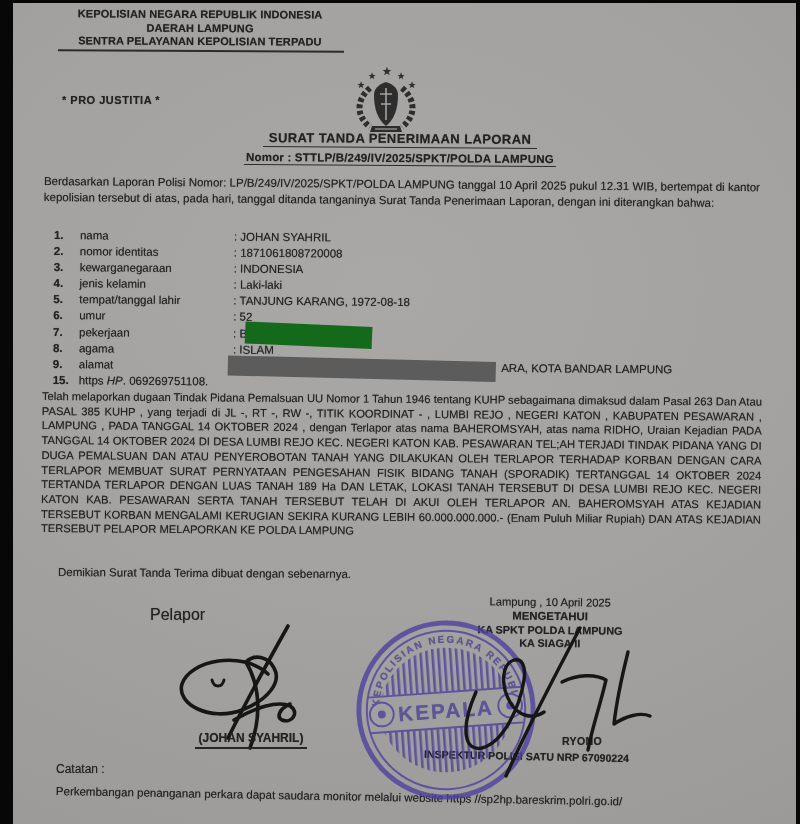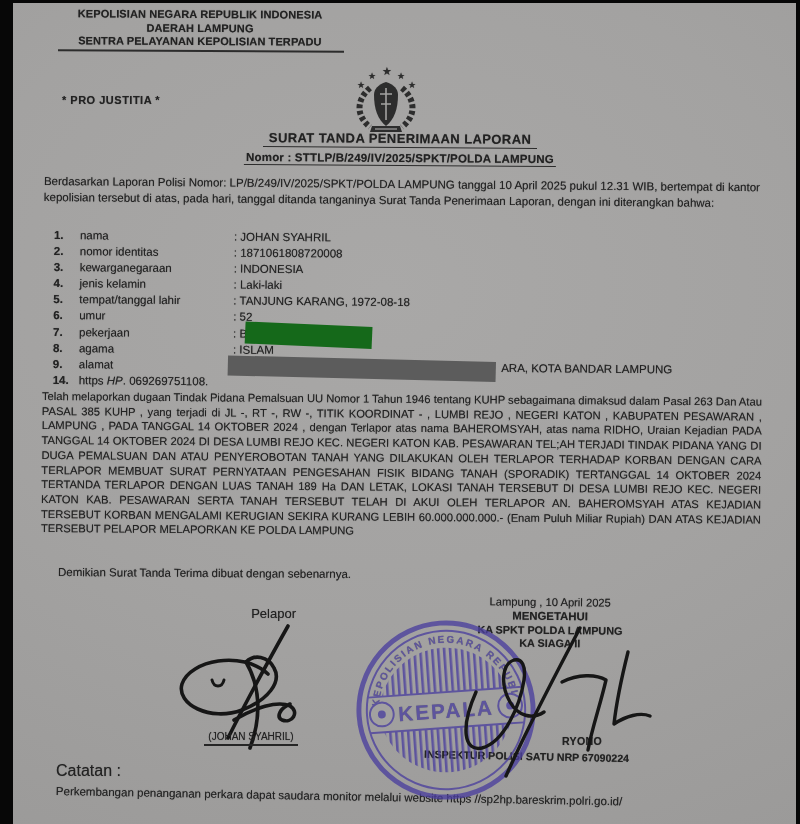--- a/index.html
+++ b/index.html
@@ -39,36 +39,36 @@
   .frow .val{flex:1;position:relative;}
   .redact{position:absolute;z-index:3;}
   .redact.green{left:12px;top:-4px;width:127px;height:22px;background:var(--redaction_green,#15691a);transform:rotate(2deg);}
   .redact.gray{left:-5px;top:-2px;width:268px;height:20px;background:var(--redaction_gray,#5c5c5c);transform:rotate(.9deg);}
   .suffix-pad{padding-left:262px;}
 
   .incident{left:42px;top:389px;width:720px;font-size:11.2px;line-height:14.7px;text-align:justify;transform:rotate(.45deg);transform-origin:left top;}
 
   .closing{left:58px;top:567px;font-size:11.5px;transform:rotate(.4deg);}
 
-  .reporter-label{left:150px;top:606px;width:146px;text-align:right;font-size:13px;}
+  .reporter-label{left:150px;top:606px;width:146px;text-align:left;font-size:16px;}
   .reporter-sig{left:148px;top:624px;width:200px;height:128px;}
-  .reporter-name{left:156px;top:731px;width:190px;text-align:center;font-size:10px;font-weight:normal;}
+  .reporter-name{left:156px;top:731px;width:190px;text-align:center;font-size:12px;font-weight:bold;}
   .reporter-name span{display:inline-block;border-bottom:2px solid #262626;padding:0 4px 2px;}
 
   .sign-block{left:433px;top:596px;width:234px;text-align:center;line-height:13.4px;transform:rotate(.6deg);}
   .sign-block .l1{font-size:11.2px;}
   .sign-block .l2{font-size:11.4px;font-weight:bold;margin-top:1px;}
   .sign-block .l3,.sign-block .l4{font-size:10.8px;font-weight:bold;}
 
   .stamp{left:352px;top:616px;width:188px;height:188px;opacity:.78;color:var(--stamp_purple,#4b3f9e);transform:rotate(-4deg);z-index:5;}
   .officer-sig{left:420px;top:622px;width:236px;height:160px;z-index:6;}
   .officer-name{left:562px;top:735px;font-size:10.6px;font-weight:bold;letter-spacing:.3px;}
   .officer-rank{left:424px;top:751px;width:300px;font-size:10.6px;font-weight:bold;transform:rotate(1.2deg);}
 
-  .notes-label{left:56px;top:762px;font-size:16px;}
+  .notes-label{left:56px;top:762px;font-size:12px;}
   .notes-text{left:56px;top:785px;width:710px;font-size:11.5px;transform:rotate(1.05deg);transform-origin:left top;}
 
   svg .ink{stroke:#161616;fill:none;stroke-linecap:round;stroke-linejoin:round;}
 </style>
 </head>
 <body>
 
 <div class="doc">
 
   <div class="abs letterhead ctr">
@@ -151,21 +151,21 @@
     <div class="frow">
       <span class="num">9.</span>
       <span class="lbl">alamat</span>
       <span class="val">
         <span>: </span>
         <span class="redact gray"></span>
         <span class="suffix-pad">ARA, KOTA BANDAR LAMPUNG</span>
       </span>
     </div>
     <div class="frow">
-      <span class="num">14.</span>
+      <span class="num">15.</span>
       <span>
         <span>https </span><i>HP</i><span>. 069269751108.</span>
       </span>
     </div>
   </div>
 
   <div class="abs incident">Telah melaporkan dugaan Tindak Pidana Pemalsuan UU Nomor 1 Tahun 1946 tentang KUHP sebagaimana dimaksud dalam Pasal 263 Dan Atau PASAL 385 KUHP , yang terjadi di JL -, RT -, RW -, TITIK KOORDINAT - , LUMBI REJO , NEGERI KATON , KABUPATEN PESAWARAN , LAMPUNG , PADA TANGGAL 14 OKTOBER 2024 , dengan Terlapor atas nama BAHEROMSYAH, atas nama RIDHO, Uraian Kejadian PADA TANGGAL 14 OKTOBER 2024 DI DESA LUMBI REJO KEC. NEGERI KATON KAB. PESAWARAN TEL;AH TERJADI TINDAK PIDANA YANG DI DUGA PEMALSUAN DAN ATAU PENYEROBOTAN TANAH YANG DILAKUKAN OLEH TERLAPOR TERHADAP KORBAN DENGAN CARA TERLAPOR MEMBUAT SURAT PERNYATAAN PENGESAHAN FISIK BIDANG TANAH (SPORADIK) TERTANGGAL 14 OKTOBER 2024 TERTANDA TERLAPOR DENGAN LUAS TANAH 189 Ha DAN LETAK, LOKASI TANAH TERSEBUT DI DESA LUMBI REJO KEC. NEGERI KATON KAB. PESAWARAN SERTA TANAH TERSEBUT TELAH DI AKUI OLEH TERLAPOR AN. BAHEROMSYAH ATAS KEJADIAN TERSEBUT KORBAN MENGALAMI KERUGIAN SEKIRA KURANG LEBIH 60.000.000.000.- (Enam Puluh Miliar Rupiah) DAN ATAS KEJADIAN TERSEBUT PELAPOR MELAPORKAN KE POLDA LAMPUNG</div>
 
   <div class="abs closing">Demikian Surat Tanda Terima dibuat dengan sebenarnya.</div>
 

